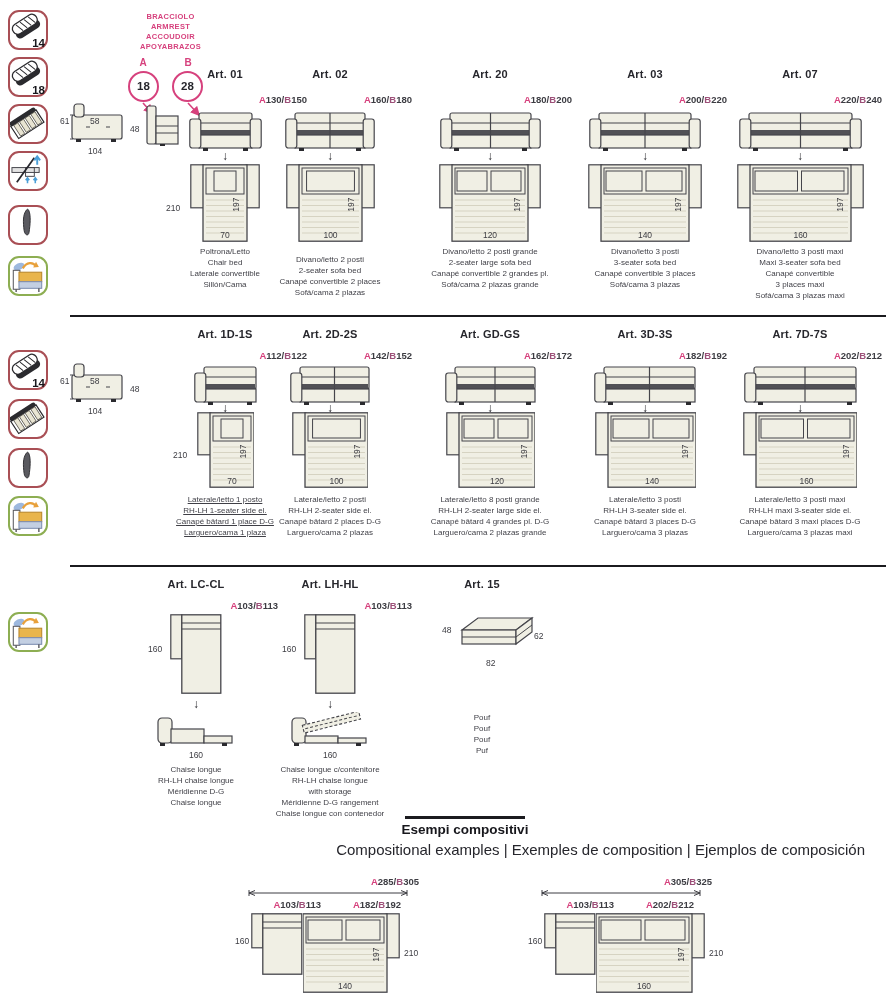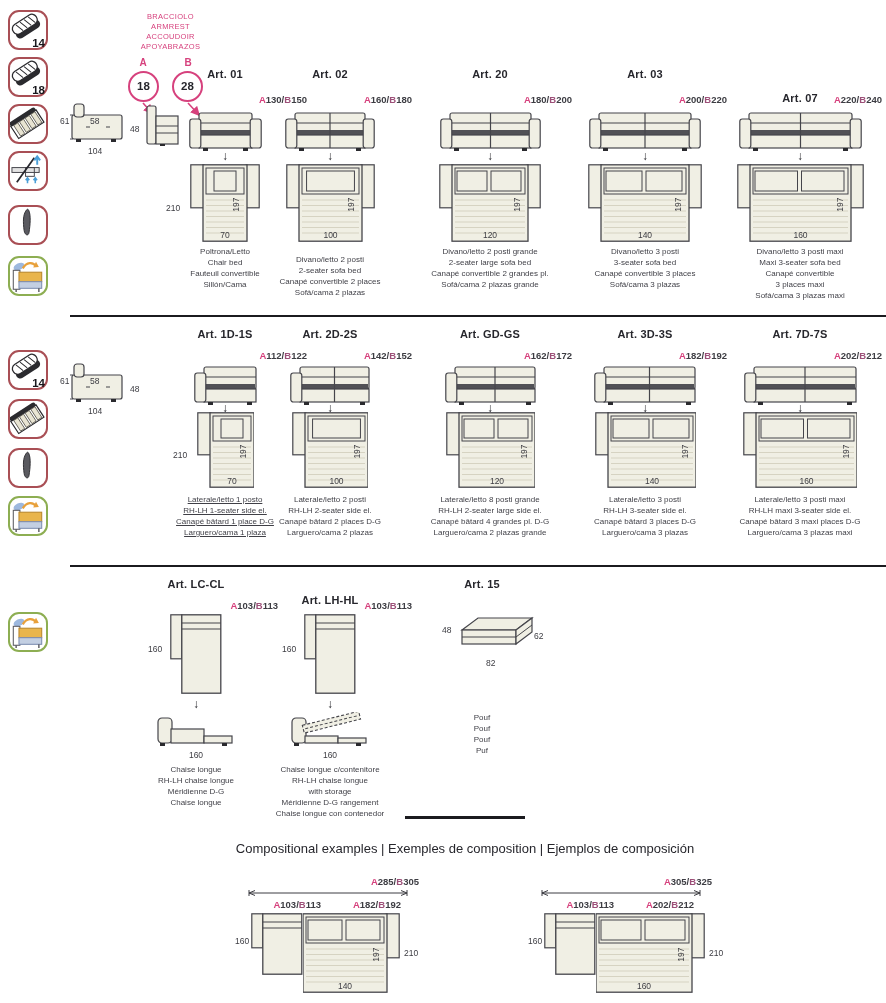--- a/index.html
+++ b/index.html
@@ -11,25 +11,25 @@
   .ptitle{position:absolute;width:100%;font-weight:bold;font-size:11px;color:#26262c;text-align:center;letter-spacing:.2px;}
   .pdims{position:absolute;width:100%;font-size:9.5px;font-weight:bold;text-align:right;}
   .pa{color:#d6417d;}
   .pb{color:#9c4f78;}
   .pn{color:#3c3c42;}
   .caps{position:absolute;width:100%;font-size:8px;line-height:11px;text-align:center;color:#3f3f46;}
   .caps div{white-space:nowrap;}
   .dlabel{position:absolute;font-size:8.5px;color:#3c3c42;white-space:nowrap;}
   .sep{position:absolute;background:#1b1b1f;}
   .arrowdn{position:absolute;width:100%;text-align:center;font-size:12px;line-height:12px;color:#26262c;}
-  .armrest-header{position:absolute;left:108px;top:12px;width:125px;text-align:center;font-size:7.5px;font-weight:normal;line-height:10px;color:#d6417d;letter-spacing:.3px;}
+  .armrest-header{position:absolute;left:108px;top:12px;width:125px;text-align:center;font-size:7.5px;font-weight:bold;line-height:10px;color:#d6417d;letter-spacing:.3px;}
   .circle{position:absolute;width:31px;height:31px;border:2px solid #d6417d;border-radius:50%;background:#fff;box-sizing:border-box;text-align:center;line-height:27px;font-weight:bold;font-size:11.5px;color:#26262c;}
   .ab{position:absolute;width:14px;text-align:center;font-size:10px;font-weight:bold;color:#d6417d;}
   .sect-title{position:absolute;left:65px;width:800px;text-align:center;font-weight:bold;font-size:13.5px;color:#17171c;}
-  .sect-sub{position:absolute;left:65px;width:800px;text-align:center;font-size:13px;color:#26262c;}
+  .sect-sub{position:absolute;left:65px;width:800px;text-align:right;font-size:15px;color:#26262c;}
   svg{display:block;}
   svg text{font-family:"Liberation Sans",sans-serif;}
 </style>
 </head>
 <body>
 
 <div id="page">
 
   <div class="armrest-header">
     <div>BRACCIOLO</div>
@@ -83,20 +83,21 @@
     <span class="dlabel" style="left:2px;top:22px;">61</span>
     <span class="dlabel" style="left:32px;top:22px;">58</span>
     <span class="dlabel" style="left:30px;top:52px;">104</span>
     <span class="dlabel" style="left:72px;top:30px;">48</span>
   </div>
 
   <div class="sep" style="left:70px;top:315px;width:816px;height:2px;"></div>
   <div class="sep" style="left:70px;top:565px;width:816px;height:2px;"></div>
   <div class="sep" style="left:405px;top:816px;width:120px;height:3px;"></div>
 
+  <div class="sect-title" style="top:822px;">Esempi compositivi</div>
   <div class="sect-sub" style="top:841px;">Compositional examples | Exemples de composition | Ejemplos de composición</div>
 
   <div id="icons-layer">
       <div class="icon-box" style="top: 10px;">
         <svg width="35" height="35" viewBox="0 0 36 36">
           <g transform="rotate(-33 18 15)">
             <rect x="3" y="13" width="28" height="9" rx="4.5" fill="#2a2a2e"></rect>
             <rect x="3" y="6" width="28" height="11" rx="5" fill="#fff" stroke="#2a2a2e" stroke-width="1.3"></rect>
             <path d="M9 7 L12 16 M14 7 L17 16 M19 7 L22 16 M24 7 L27 16" stroke="#2a2a2e" stroke-width="1"></path>
           </g>
@@ -236,21 +237,21 @@
             <line x1="16" y1="63.5" x2="54" y2="63.5" stroke="#d6d3c2" stroke-width="1"></line>
             <line x1="16" y1="69" x2="54" y2="69" stroke="#d6d3c2" stroke-width="1"></line>
             <text x="49" y="40.56" font-size="8.5" fill="#3c3c42" text-anchor="middle" transform="rotate(-90 49 40.56)">197</text>
             <text x="35" y="74" font-size="8.5" fill="#3c3c42" text-anchor="middle">70</text>
           </svg>
         </div>
         <span class="dlabel" style="left:23px;top:135px;">210</span>
         <div class="caps" style="top:178px;">
           <div>Poltrona/Letto</div>
           <div>Chair bed</div>
-          <div>Fauteuil convertible</div>
+          <div>Laterale convertible</div>
           <div>Sillón/Cama</div>
         </div>
       </div>
       <div class="abs" style="left: 248px; top: 68px; width: 164px;">
         <div class="ptitle" style="top:0;">Art. 02</div>
         <div class="pdims" style="top:26px;"><span class="pa">A</span><span class="pn">160/</span><span class="pb">B</span><span class="pn">180</span></div>
         <div class="abs" style="left:37px;top:42px;">
           <svg width="90" height="42">
             <rect x="10" y="3" width="70" height="22" rx="2" fill="#f0efe4" stroke="#45454b" stroke-width="1.2"></rect>
             <line x1="10" y1="13" x2="80" y2="13" stroke="#45454b"></line>
@@ -369,21 +370,21 @@
           </svg>
         </div>
         <div class="caps" style="top:178px;">
           <div>Divano/letto 3 posti</div>
           <div>3-seater sofa bed</div>
           <div>Canapé convertible 3 places</div>
           <div>Sofá/cama 3 plazas</div>
         </div>
       </div>
       <div class="abs" style="left: 718px; top: 68px; width: 164px;">
-        <div class="ptitle" style="top:0;margin-top:24px;">Art. 07</div>
+        <div class="ptitle" style="top:0;">Art. 07</div>
         <div class="pdims" style="top:26px;"><span class="pa">A</span><span class="pn">220/</span><span class="pb">B</span><span class="pn">240</span></div>
         <div class="abs" style="left:21px;top:42px;">
           <svg width="123" height="42">
             <rect x="10" y="3" width="103" height="22" rx="2" fill="#f0efe4" stroke="#45454b" stroke-width="1.2"></rect>
             <line x1="10" y1="13" x2="113" y2="13" stroke="#45454b"></line>
             <rect x="11" y="20" width="101" height="5" fill="#515156"></rect>
             <rect x="10" y="25" width="103" height="13" fill="#f0efe4" stroke="#45454b" stroke-width="1.2"></rect>
             <line x1="61.5" y1="3" x2="61.5" y2="38" stroke="#45454b" stroke-width="1.2"></line>
             <rect x="0.8" y="9" width="11" height="29" rx="2.5" fill="#f0efe4" stroke="#45454b" stroke-width="1.2"></rect>
             <rect x="111.2" y="9" width="11" height="29" rx="2.5" fill="#f0efe4" stroke="#45454b" stroke-width="1.2"></rect>
@@ -646,21 +647,21 @@
         </div>
         <div class="dlabel" style="left:0;top:172px;width:100%;text-align:center;">160</div>
         <div class="caps" style="top:186px;">
           <div>Chaise longue</div>
           <div>RH-LH chaise longue</div>
           <div>Méridienne D-G</div>
           <div>Chaise longue</div>
         </div>
       </div>
       <div class="abs" style="left: 248px; top: 578px; width: 164px;">
-        <div class="ptitle" style="top:0;margin-top:16px;">Art. LH-HL</div>
+        <div class="ptitle" style="top:0;">Art. LH-HL</div>
         <div class="pdims" style="top:22px;"><span class="pa">A</span><span class="pn">103/</span><span class="pb">B</span><span class="pn">113</span></div>
         <div class="abs" style="left:56px;top:36px;">
           <svg width="52" height="80">
             <rect x="0.8" y="0.8" width="11" height="44" fill="#f0efe4" stroke="#45454b" stroke-width="1.2"></rect>
             <rect x="11.8" y="0.8" width="39" height="78.4" fill="#f0efe4" stroke="#45454b" stroke-width="1.3"></rect>
             <line x1="11.8" y1="9" x2="50.8" y2="9" stroke="#45454b"></line>
             <line x1="11.8" y1="15" x2="50.8" y2="15" stroke="#45454b"></line>
           </svg>
         </div>
         <span class="dlabel" style="left:34px;top:66px;">160</span>

